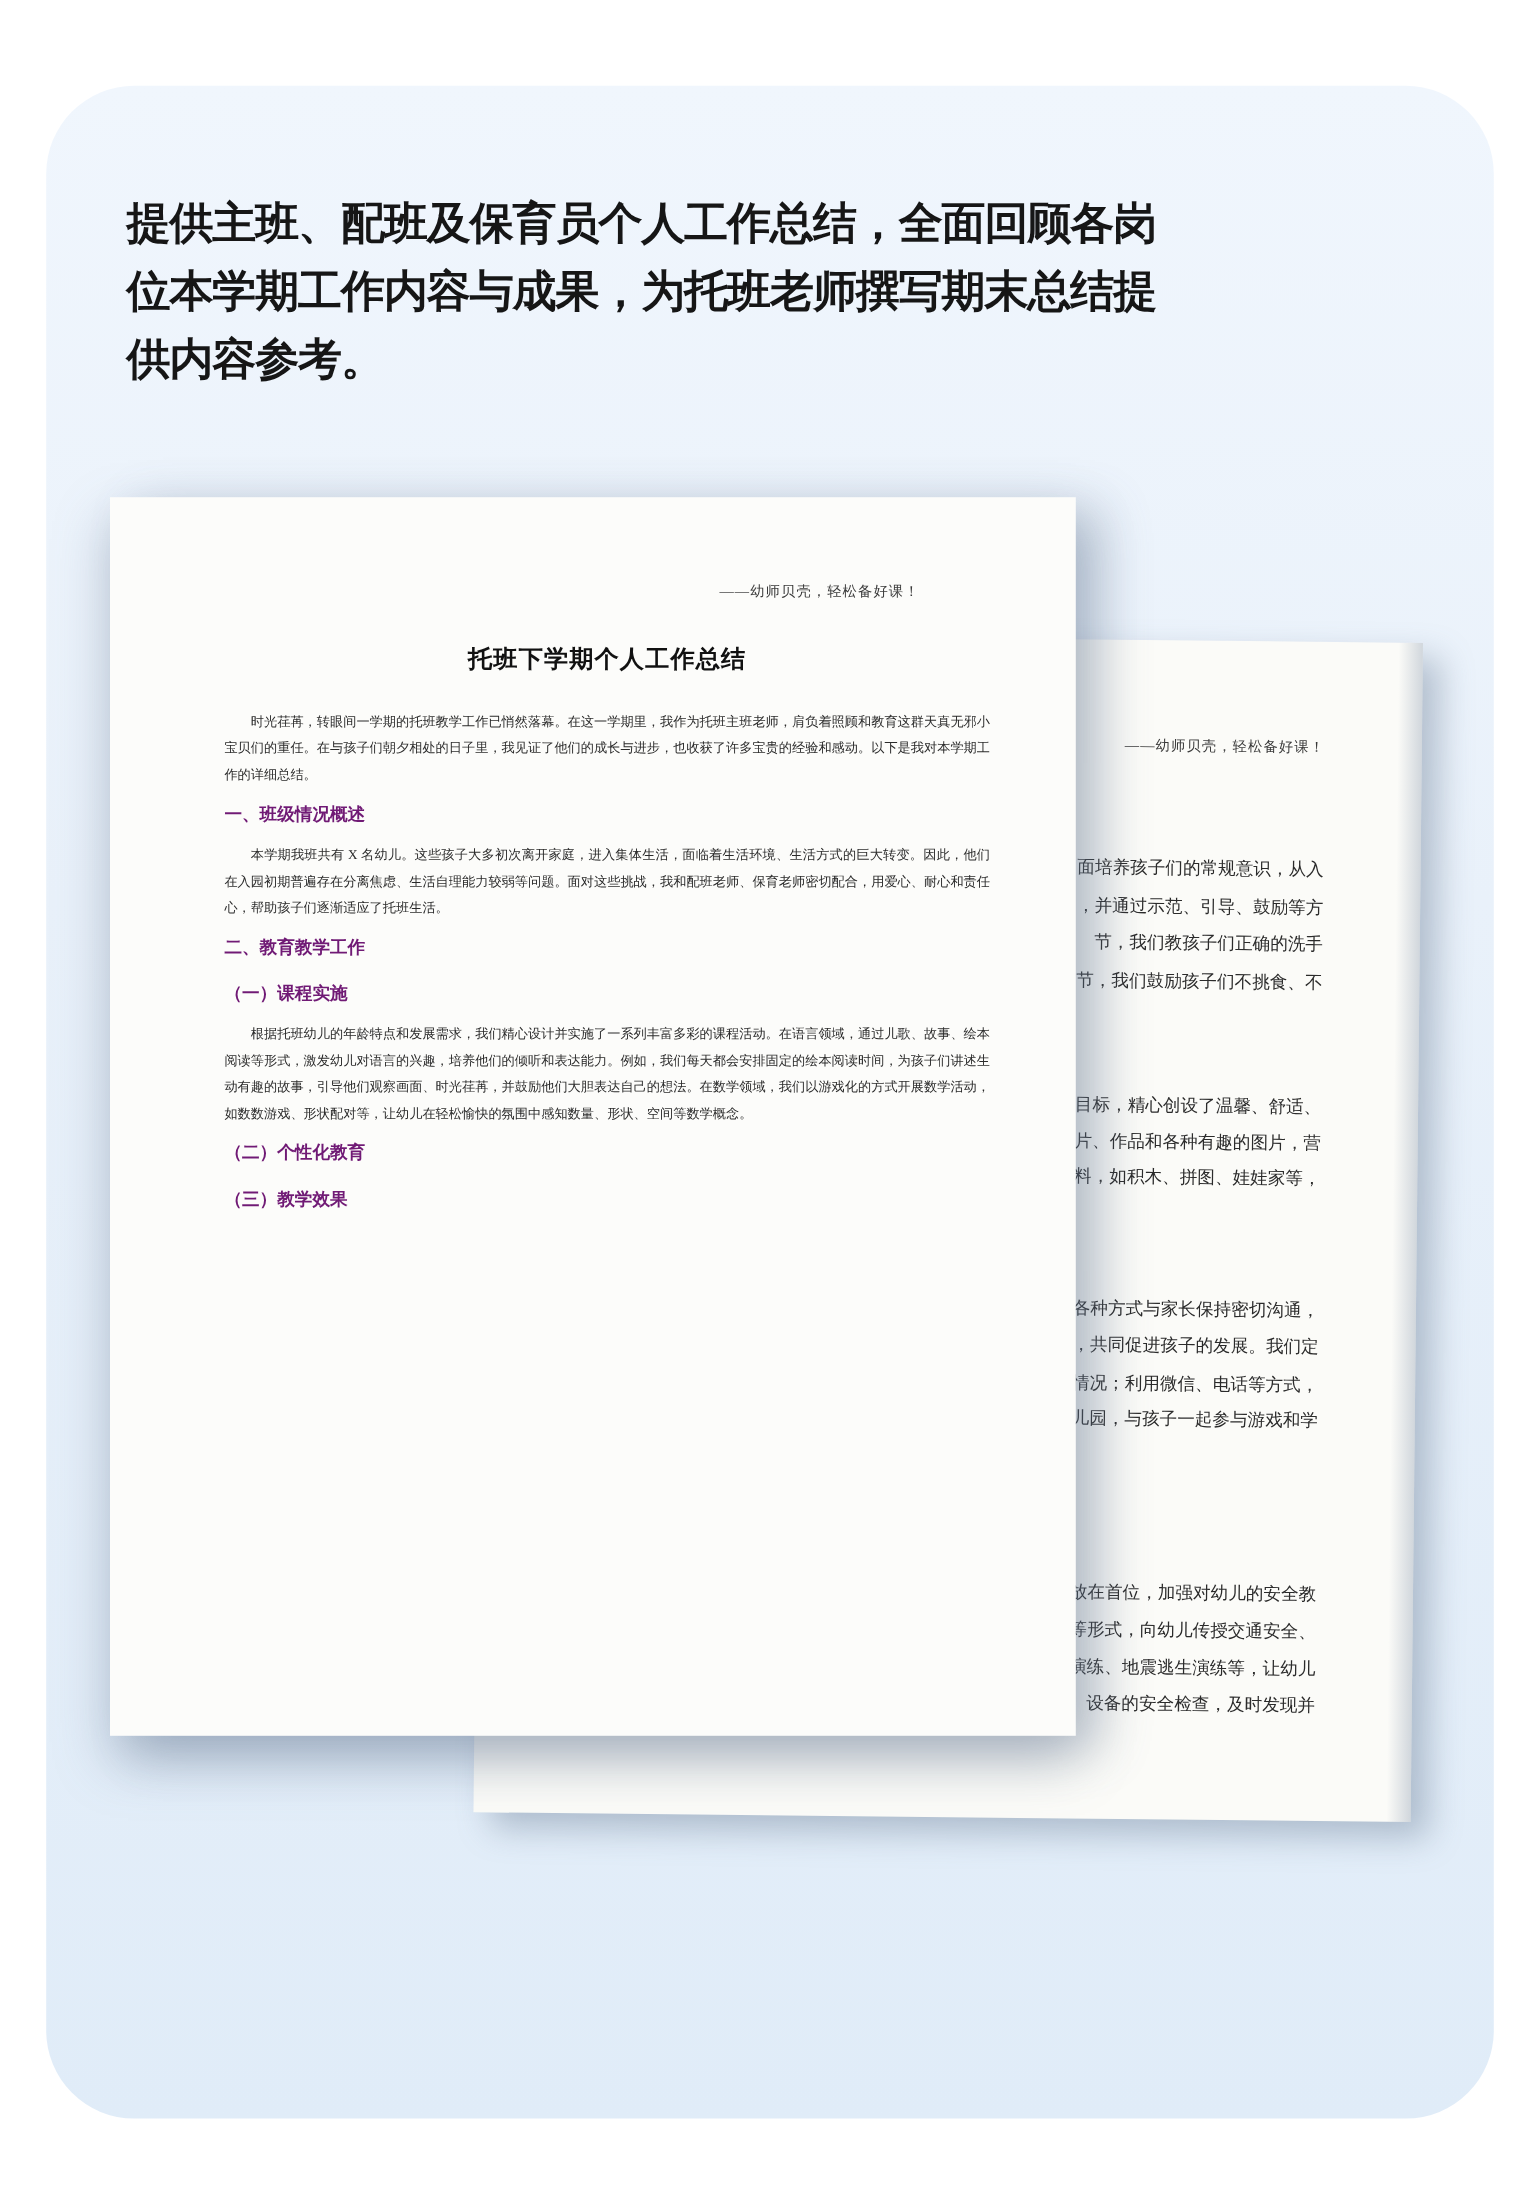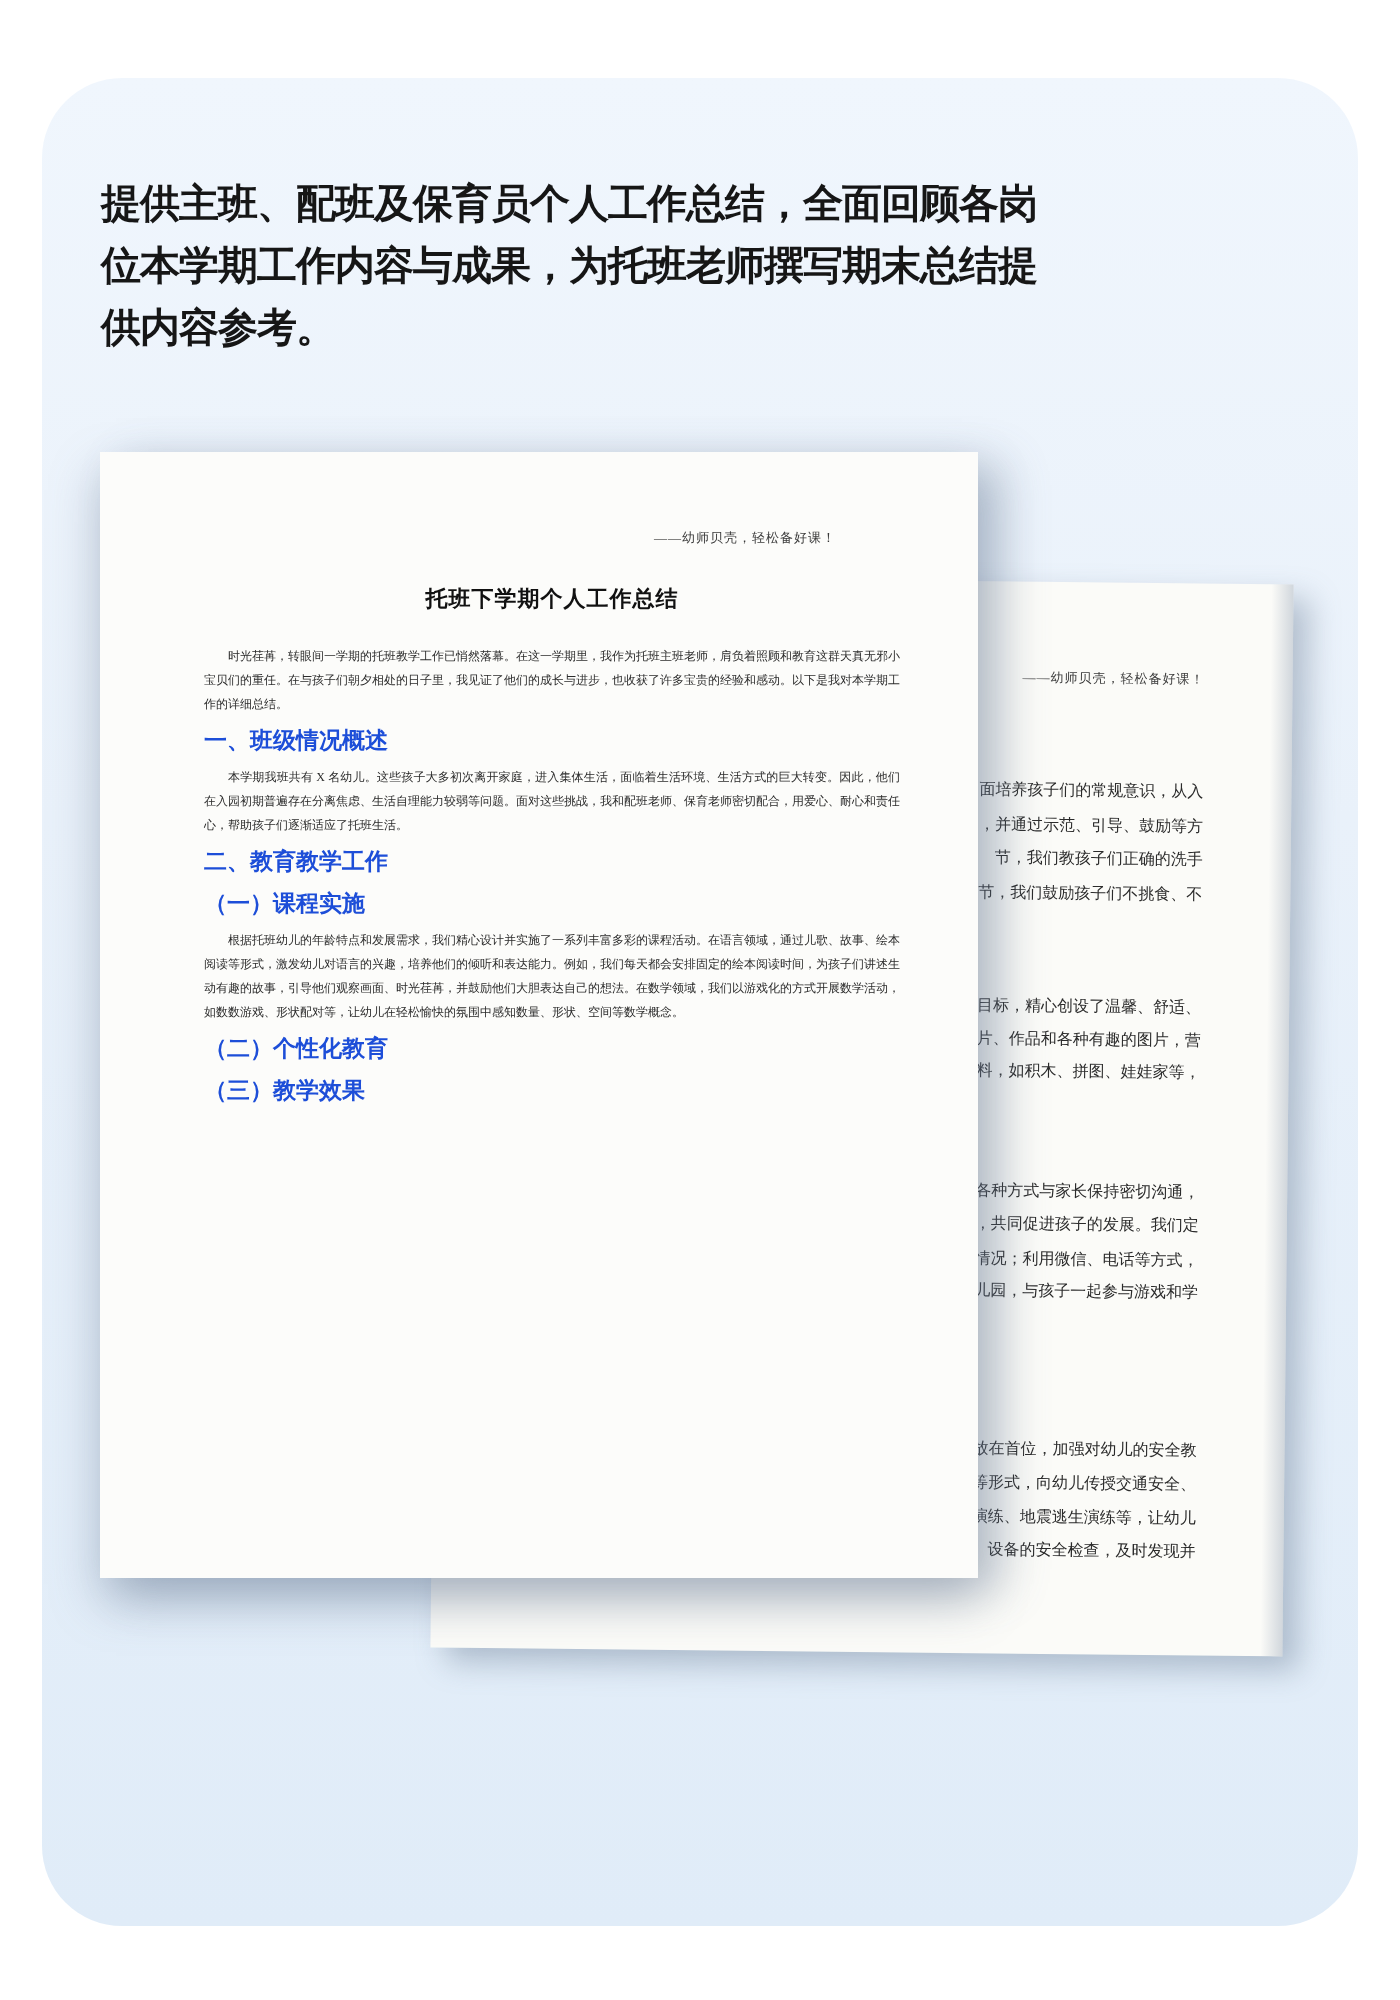--- a/index.html
+++ b/index.html
@@ -7,21 +7,21 @@
     position:relative;width:1400px;height:2000px;overflow:hidden;
     background:#ffffff;
     font-family:"Liberation Sans", sans-serif;
   }
   .promo-card{
     position:absolute;left:42px;top:78px;width:1316px;height:1848px;
     border-radius:80px;
     background:linear-gradient(180deg,#f0f6fd 0%,#e9f1fa 40%,#e0ecf8 100%);
   }
   .hero{
-    position:absolute;left:101px;top:172px;width:960px;
+    position:absolute;left:115px;top:172px;width:960px;
     color:#161616;font-weight:700;font-size:40px;line-height:62px;
     letter-spacing:-1px;
     font-family:"Liberation Sans", sans-serif;
   }
   .hero .line{white-space:nowrap;}
   
   .page{
     position:absolute;background:#fcfcfa;box-sizing:border-box;
     font-family:"Liberation Serif", serif;color:#2b2b2b;
   }
@@ -47,21 +47,21 @@
   .doc-title{
     margin-top:30px;text-align:center;font-size:22px;font-weight:700;
     color:#111;letter-spacing:1px;line-height:42px;
   }
   .doc-para{
     margin:7px 0 0 0;font-size:12px;line-height:24px;text-align:justify;
     text-indent:2em;color:#2b2b2b;
   }
   .doc-para.lead{margin-top:24px;}
   .doc-h1,.doc-h2{
-    margin:7px 0 0 0;font-size:23px;font-weight:700;line-height:35px;color:#1d4ed8;
+    margin:7px 0 0 0;font-size:16px;font-weight:700;line-height:35px;color:#701a75;
   }
   
   .frag{
     position:absolute;right:88px;white-space:nowrap;text-align:right;
     font-size:16px;line-height:22px;color:#2b2b2b;
   }
   .frag.wm{font-size:13px;letter-spacing:1px;color:#3a3a3a;}
 </style>
 </head>
 <body>

